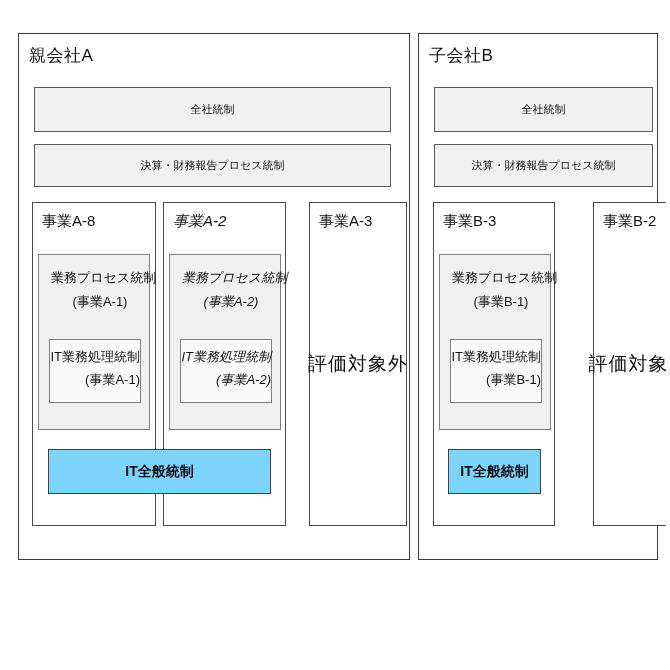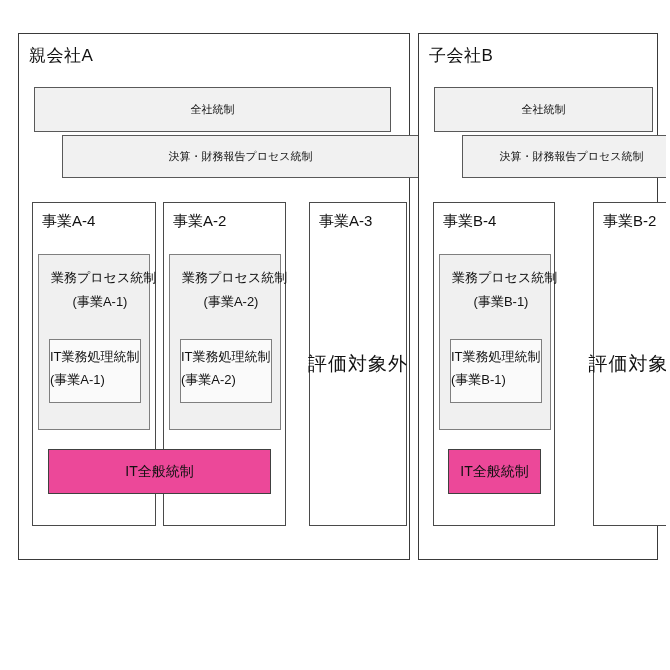--- a/index.html
+++ b/index.html
@@ -41,31 +41,31 @@
     box-sizing: border-box;
     display: flex;
     align-items: center;
     justify-content: center;
     font-size: 11px;
     white-space: nowrap;
   }
   .panel-left  .bar { left: 15px; width: 357px; }
   .panel-right .bar { left: 15px; width: 219px; }
   .bar.company-wide { top: 53px;  height: 45px; }
-  .bar.financial    { top: 101px; height: 43px; margin-left: 28px; }
+  .bar.financial    { top: 110px; height: 43px; }
   .unit {
     position: absolute;
     top: 168px;
     height: 324px;
     border: 1.4px solid #4a4a4a;
     background: #ffffff;
     box-sizing: border-box;
   }
   .panel-left  .unit-1 { left: 13px;  width: 124px; }
-  .panel-left  .unit-2 { left: 144px; width: 123px; }
+  .panel-left  .unit-2 { left: 144px; width: 123px; font-style: italic; }
   .panel-left  .unit-3 { left: 274px; width: 98px; margin-left: 16px; }
   .panel-right .unit-1 { left: 14px;  width: 122px; }
   .panel-right .unit-2 { left: 143px; width: 91px; margin-left: 31px; }
   .unit-label {
     position: absolute;
     left: 9px;
     top: 9px;
     font-size: 15px;
     white-space: nowrap;
   }
@@ -85,37 +85,38 @@
   .process-line2 { margin-top: 6px;  font-size: 13px; white-space: nowrap; }
   .it-app-box {
     position: absolute;
     left: 10px;
     top: 84px;
     width: 92px;
     height: 64px;
     background: #fafafa;
     border: 1px solid #7f7f7f;
     box-sizing: border-box;
-    text-align: left;
+    text-align: right;
   }
   .it-app-line1 { margin-top: 8px; font-size: 13px; white-space: nowrap; }
   .it-app-line2 { margin-top: 5px; font-size: 13px; white-space: nowrap; }
   .itgc {
     position: absolute;
     top: 415px;
     height: 45px;
-    background: #ec4899;
+    background: #7dd3fc;
     border: 1.5px solid #404040;
     box-sizing: border-box;
     display: flex;
     align-items: center;
     justify-content: center;
     font-size: 14px;
     white-space: nowrap;
     z-index: 5;
+    font-weight: bold;
   }
   .panel-left  .itgc { left: 29px; width: 223px; }
   .panel-right .itgc { left: 29px; width: 93px; }
   .out-of-scope {
     position: absolute;
     inset: 0;
     display: flex;
     align-items: center;
     justify-content: center;
     font-size: 19px;
@@ -130,21 +131,21 @@
 <div class="canvas">
 
   <section class="panel panel-left">
     <div class="panel-title">親会社A</div>
 
     <div class="bar company-wide">全社統制</div>
 
     <div class="bar financial">決算・財務報告プロセス統制</div>
 
     <div class="unit unit-1">
-      <div class="unit-label">事業A-4</div>
+      <div class="unit-label">事業A-8</div>
       <div class="process-box">
         <div class="process-line1">業務プロセス統制</div>
         <div class="process-line2">(事業A-1)</div>
         <div class="it-app-box">
           <div class="it-app-line1">IT業務処理統制</div>
           <div class="it-app-line2">(事業A-1)</div>
         </div>
       </div>
     </div>
 
@@ -169,21 +170,21 @@
   </section>
 
   <section class="panel panel-right">
     <div class="panel-title">子会社B</div>
 
     <div class="bar company-wide">全社統制</div>
 
     <div class="bar financial">決算・財務報告プロセス統制</div>
 
     <div class="unit unit-1">
-      <div class="unit-label">事業B-4</div>
+      <div class="unit-label">事業B-3</div>
       <div class="process-box">
         <div class="process-line1">業務プロセス統制</div>
         <div class="process-line2">(事業B-1)</div>
         <div class="it-app-box">
           <div class="it-app-line1">IT業務処理統制</div>
           <div class="it-app-line2">(事業B-1)</div>
         </div>
       </div>
     </div>
 

